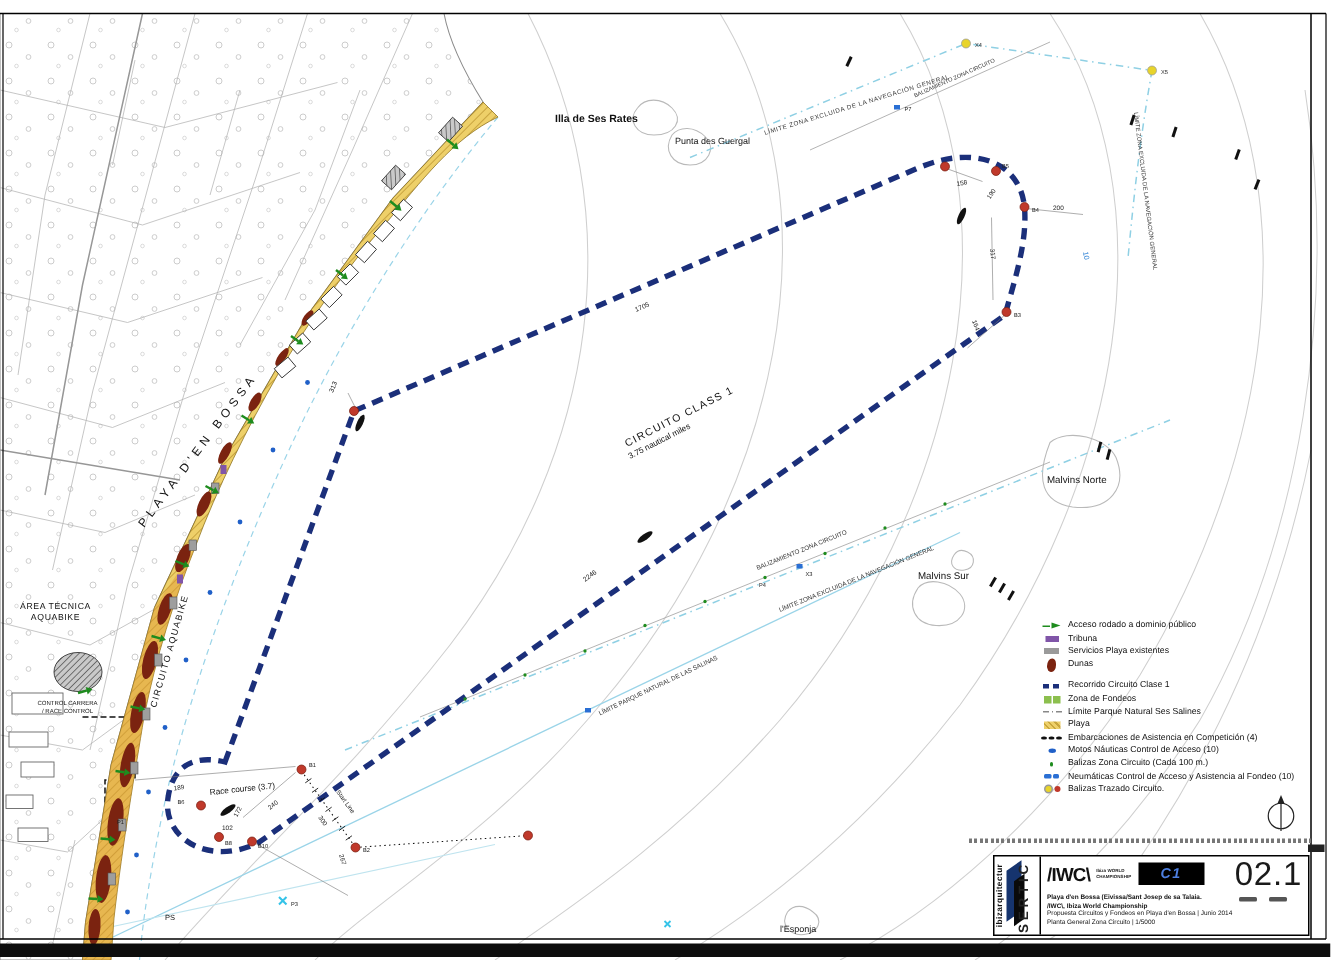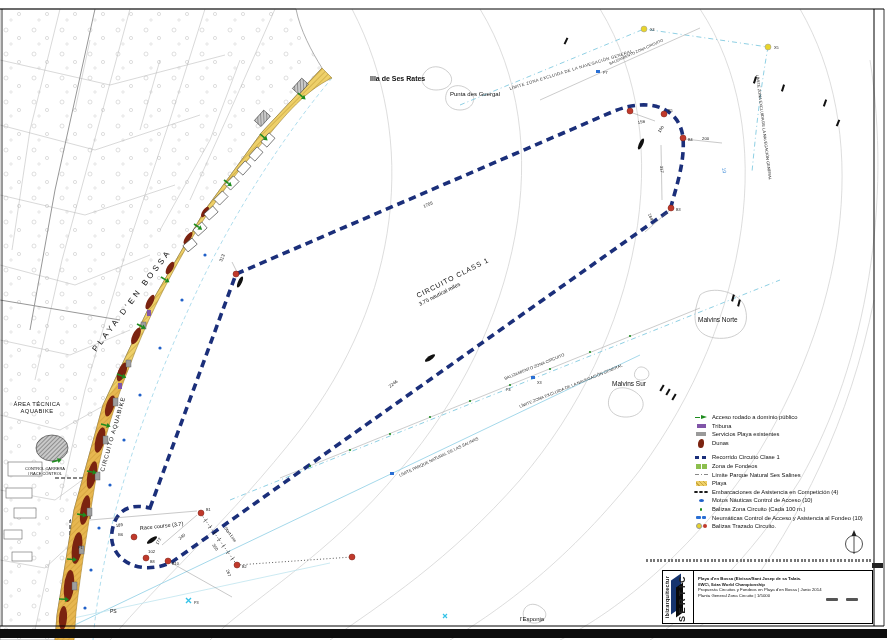--- a/index.html
+++ b/index.html
@@ -482,20 +482,32 @@
 <div class="micro"></div>
 <div class="micro2"></div>
 <div class="tblock">
   <div class="tb-left">
     <span class="v-ibz">ibizarquitectur</span>
     <div class="tb-logo1"></div>
     <div class="tb-logo2"></div>
     <span class="v-ser">SERTIC</span>
   </div>
   <div class="tb-main">
+    <div class="tb-row1">
+      <span class="iwc">/IWC\</span>
+      <span class="iwc-sub">
+        <span>Ibiza</span>
+        <span>WORLD</span>
+        <span>CHAMPIONSHIP</span>
+      </span>
+      <span class="c1box">
+          <b>C1</b>
+        </span>
+      <span class="shno">02.1</span>
+    </div>
     <div class="tb-rows">
       <div class="b">Playa d'en Bossa (Eivissa/Sant Josep de sa Talaia.</div>
       <div class="b">/IWC\, Ibiza World Championship</div>
       <div>Propuesta Circuitos y Fondeos en Playa d'en Bossa | Junio 2014</div>
       <div>Planta General Zona Circuito | 1/5000</div>
     </div>
     <div class="tag tag1"></div>
     <div class="tag tag2"></div>
   </div>
 </div>

